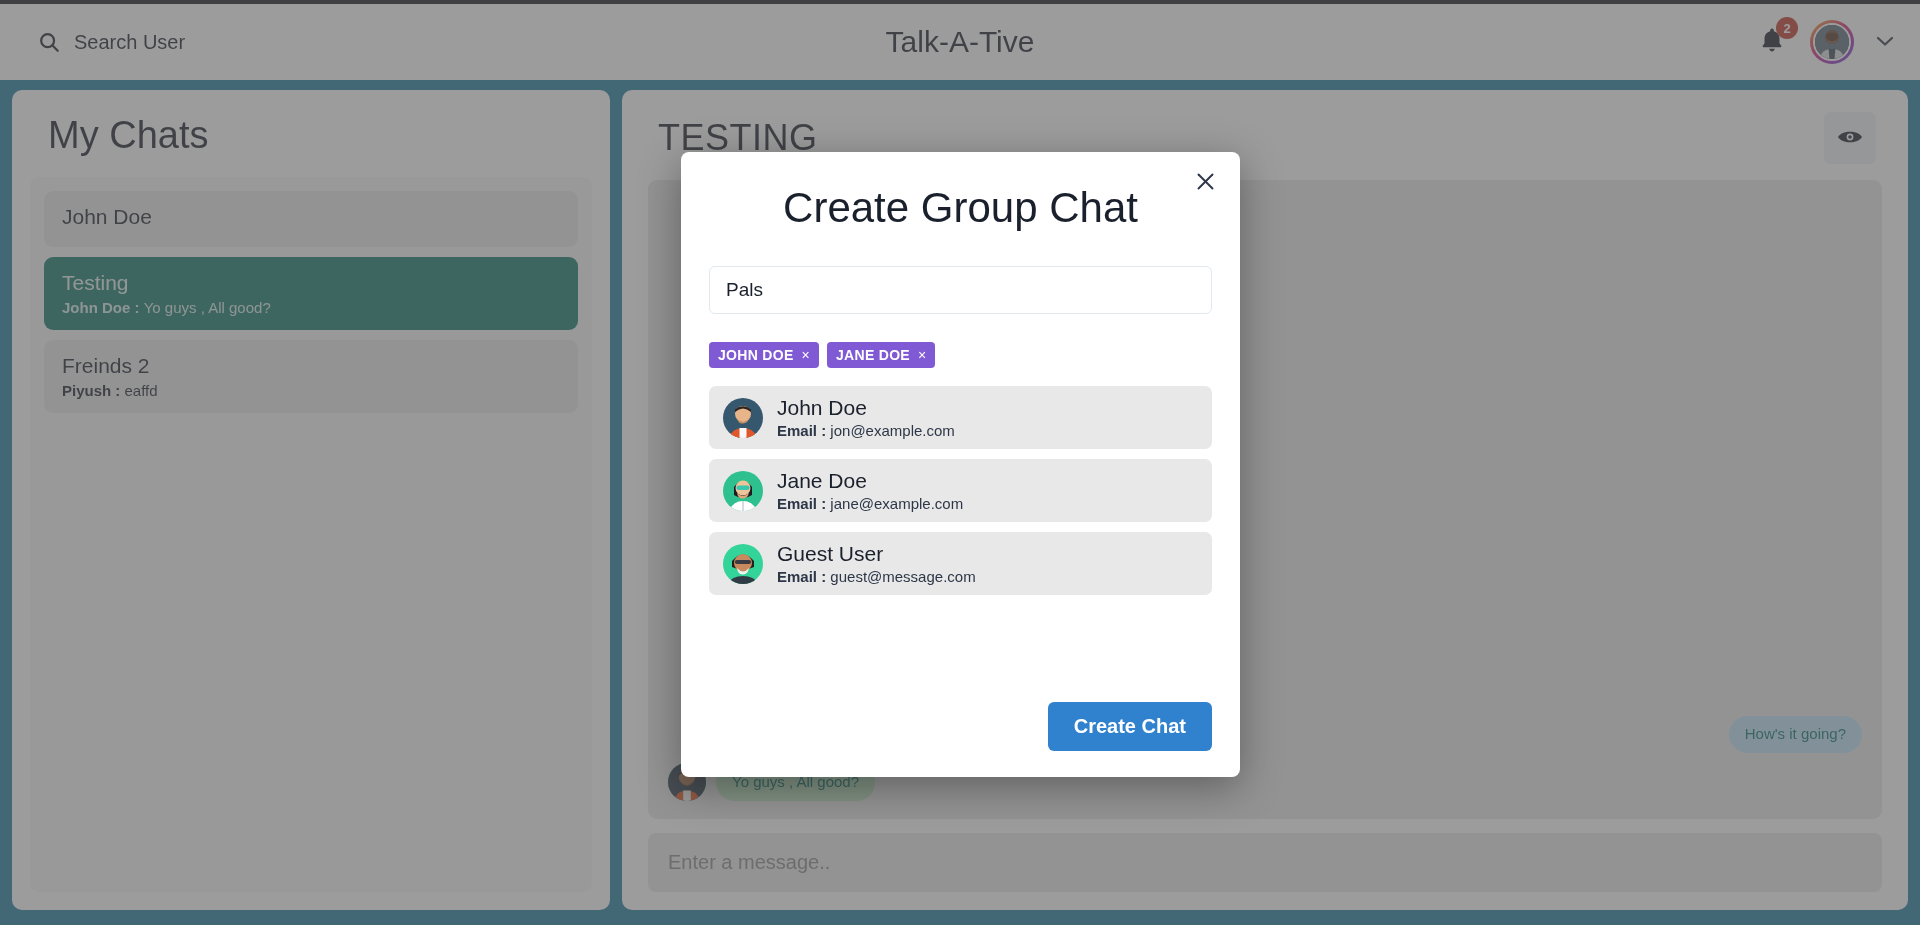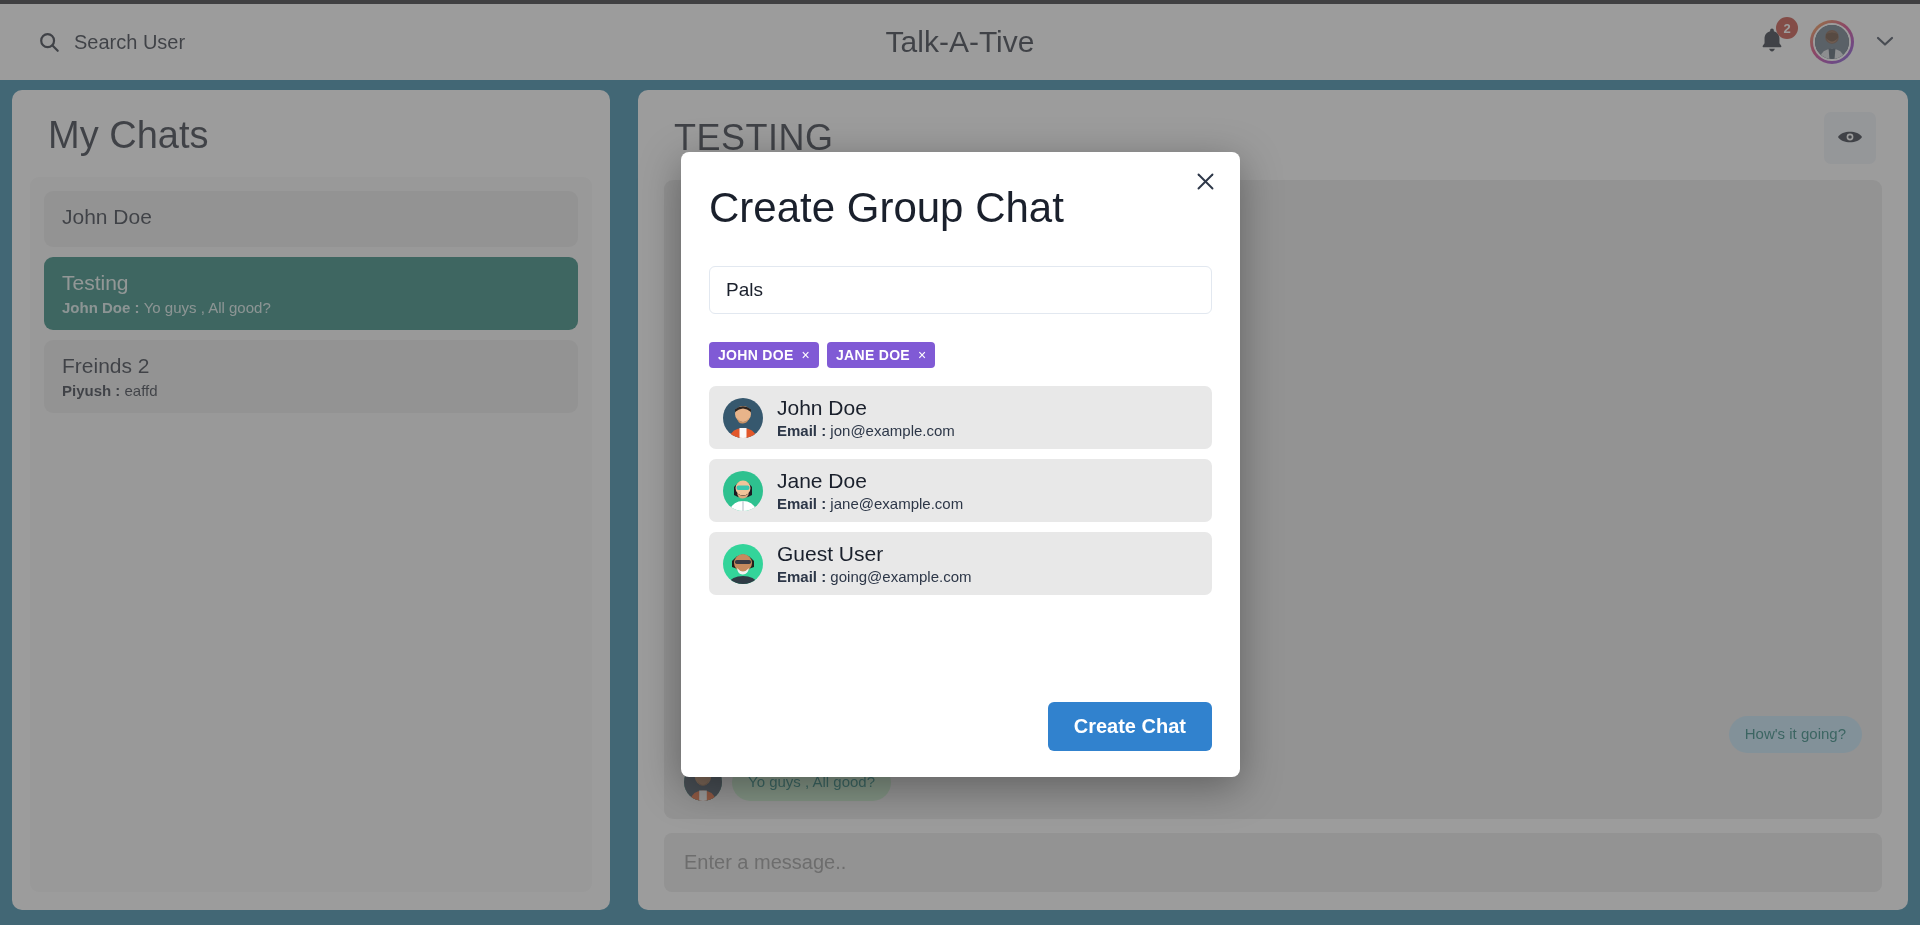--- a/index.html
+++ b/index.html
@@ -68,21 +68,21 @@
     background: #2b3a4a; overflow: hidden; position: relative;
     border: 2px solid #fff;
   }
   .chev { font-size: 16px; color: #2d3748; cursor: pointer; }
 
   
   .workspace {
     position: absolute; top: 80px; left: 0;
     width: 1920px; height: 845px;
     padding: 10px 12px 22px 12px;
-    display: flex; gap: 28px;
+    display: flex; gap: 12px;
   }
 
   
   .chatlist {
     width: 598px; flex: 0 0 598px;
     background: #ffffff;
     border-radius: 10px;
     padding: 24px 18px 18px 18px;
     display: flex; flex-direction: column;
     height: 820px;
@@ -213,21 +213,21 @@
   }
   .modal-close {
     position: absolute; top: 14px; right: 18px;
     width: 34px; height: 34px;
     background: transparent; border: none;
     font-size: 24px; color: #2d3748; cursor: pointer;
     display: flex; align-items: center; justify-content: center;
     border-radius: 6px;
   }
   .modal-title {
-    text-align: left;
+    text-align: center;
     font-size: 42px; font-weight: 400; color: #1a202c;
     margin: 32px 0 0 0;
     font-family: "Liberation Sans", sans-serif;
   }
   .modal-body { padding-top: 34px; }
   .modal-input {
     width: 100%;
     height: 48px;
     border: 1px solid #e2e8f0;
     border-radius: 6px;
@@ -497,21 +497,21 @@
             <circle cx="20" cy="19" r="9" fill="#c68a5e"></circle>
             <rect x="12" y="16" width="16" height="4" rx="1.8" fill="#3a3a44"></rect>
             <path d="M14 24 q6 7 12 0 q-1 6-6 6.5 t-6-6.5z" fill="#f2f2f2"></path>
             <path d="M4 40 q5-8 16-8 t16 8 z" fill="#2f3b45"></path>
           </svg>
         </div>
         <div>
           <div class="result-name">Guest User</div>
           <div class="result-email">
             <b>Email :</b>
-            <span>going@example.com</span>
+            <span>guest@message.com</span>
           </div>
         </div>
       </div>
 
     </div>
   </div>
 
   <div class="modal-footer">
     <button class="create-btn">Create Chat</button>
   </div>

